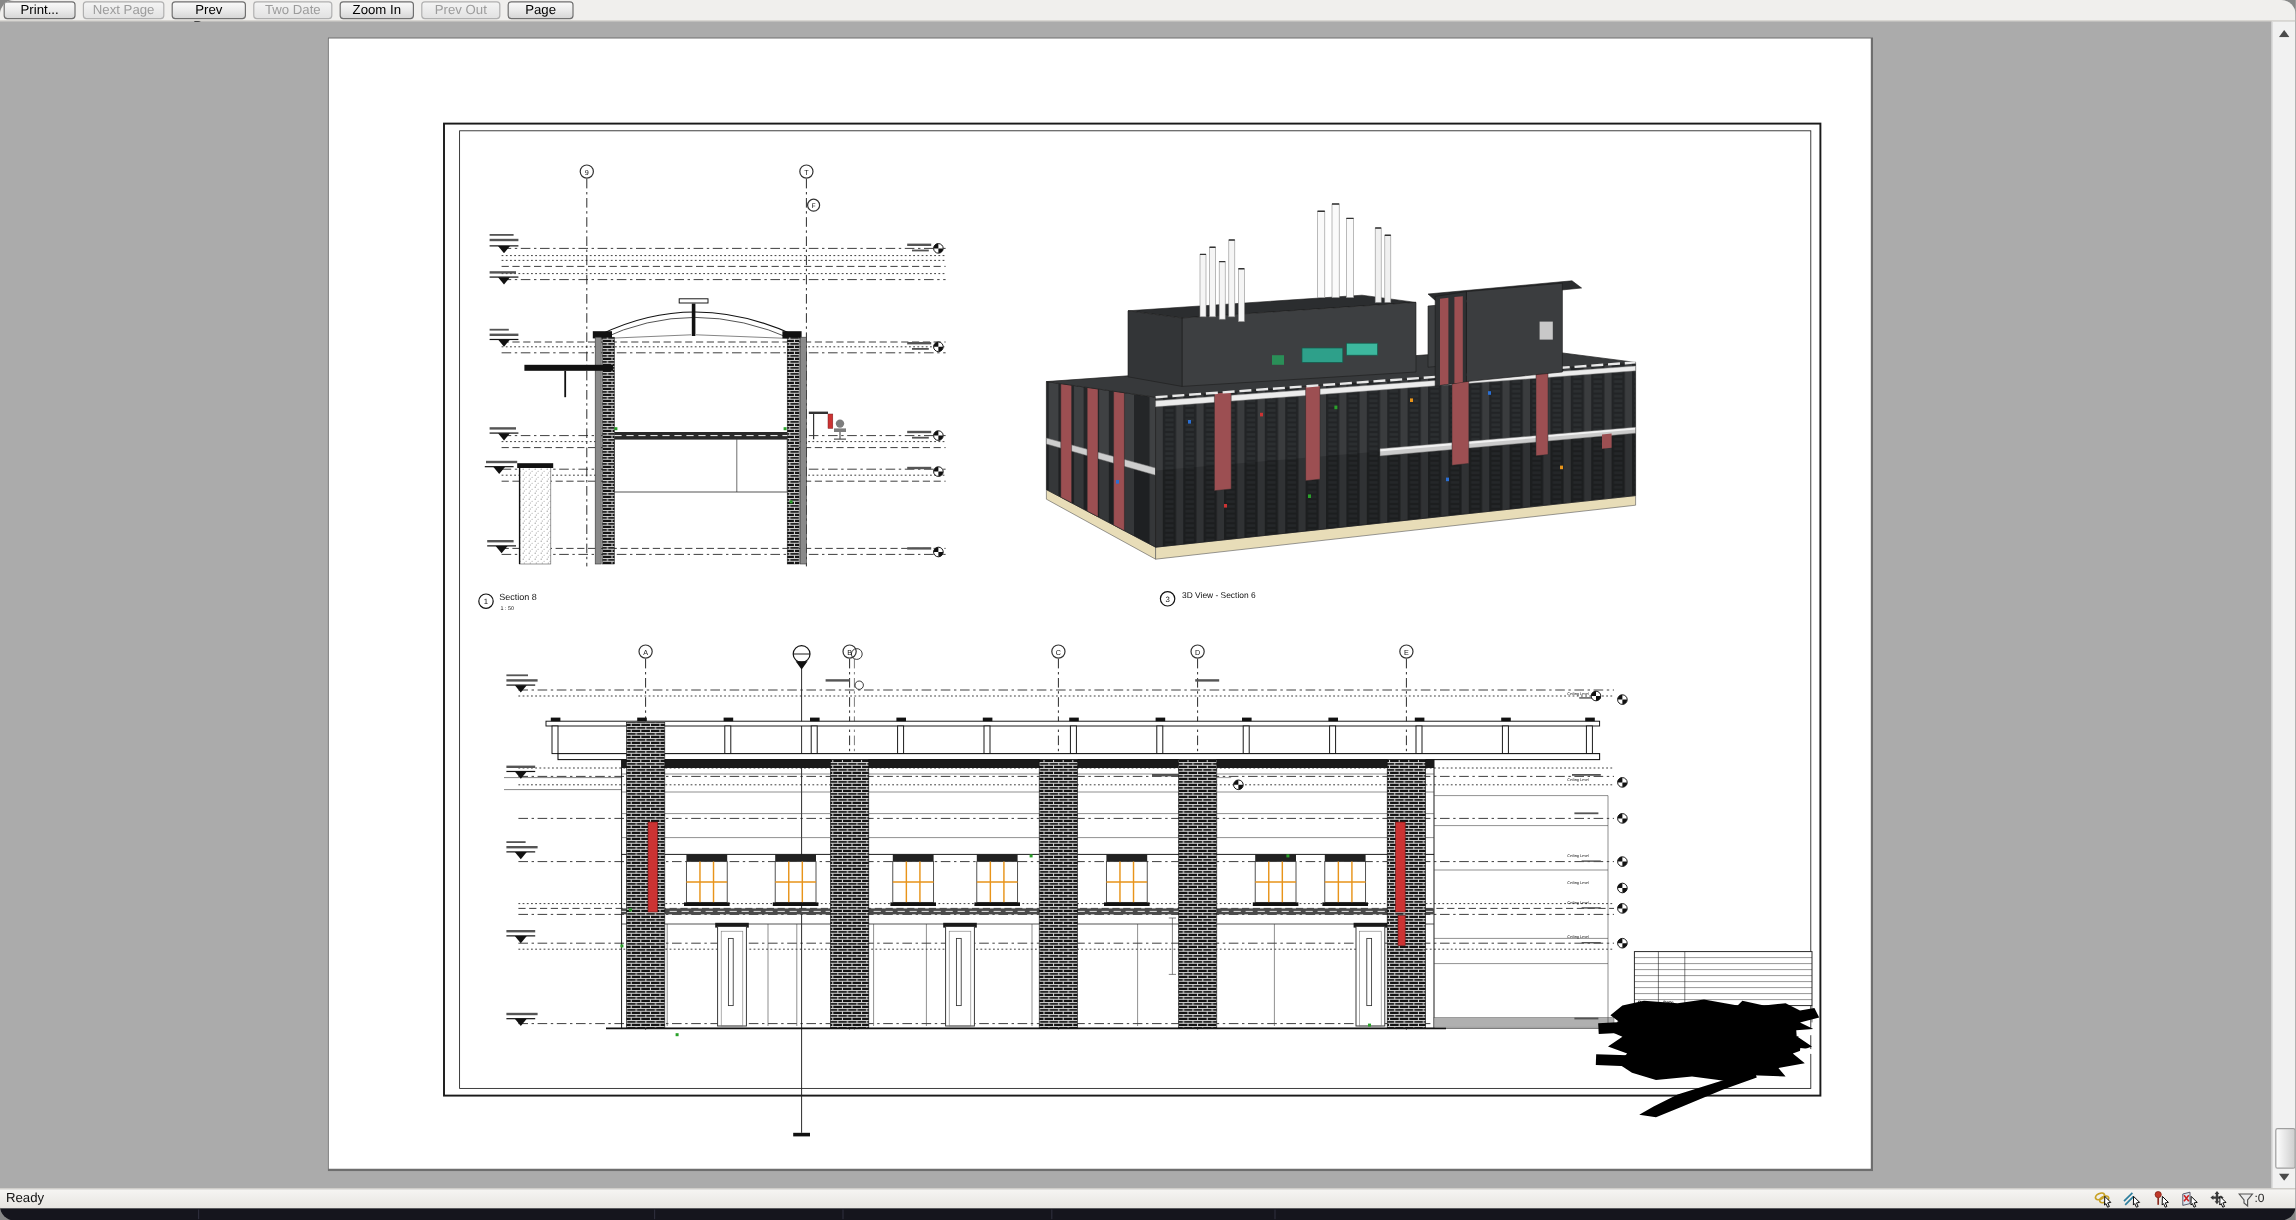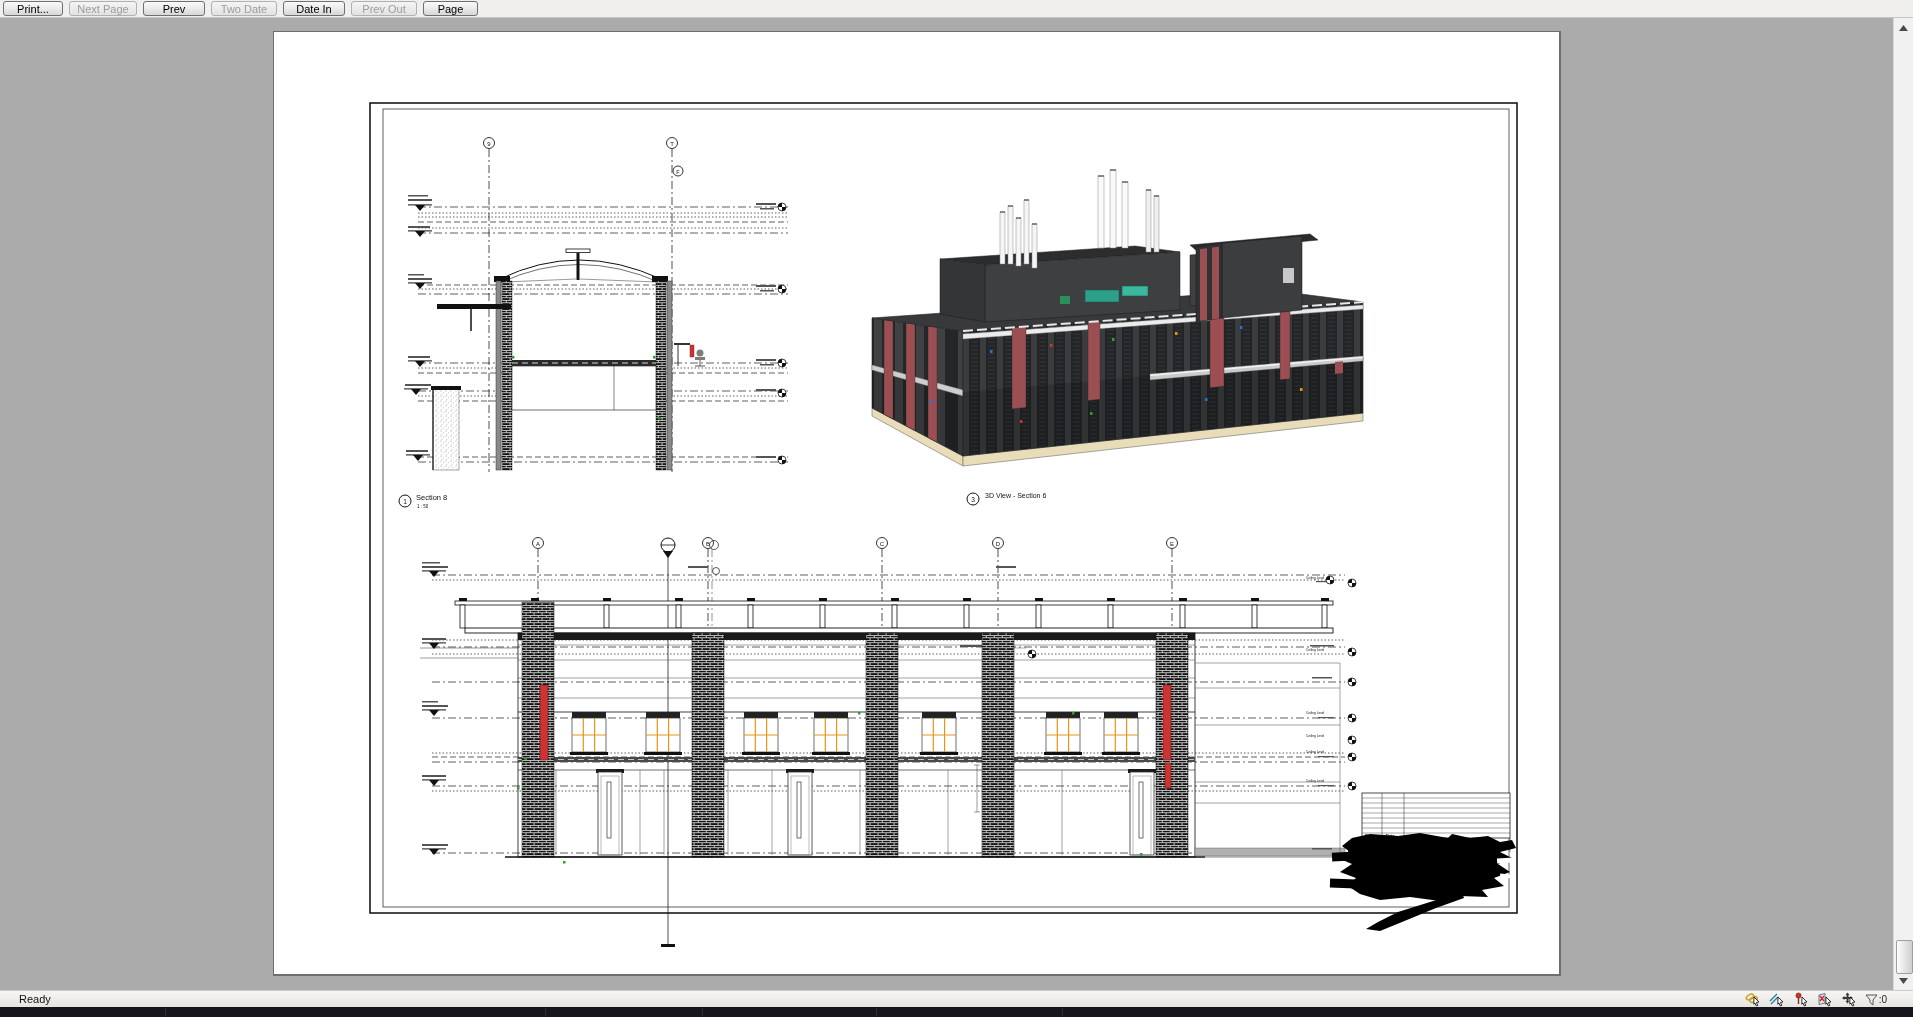--- a/index.html
+++ b/index.html
@@ -1,17 +1,17 @@
 <!DOCTYPE html>
 <html><head>
 <meta charset="utf-8">
 <style>
   html,body{margin:0;padding:0;background:#888;}
   .app{position:relative;width:1913px;height:1017px;background:#ababab;overflow:hidden;
-       font-family:"Liberation Sans",sans-serif;}
+       font-family:"Liberation Sans",sans-serif;border-radius:12px;}
   
   .toolbar{position:absolute;left:0;top:0;width:100%;height:18px;background:#f0efed;
            border-bottom:1px solid #c9c6c1;display:flex;align-items:center;gap:6px;padding-left:3px;box-sizing:border-box;}
   .tbtn{height:15px;line-height:13px;font-size:11px;text-align:center;border-radius:3px;
         border:1px solid #707070;color:#000;
         background:linear-gradient(#f9f9f9,#ececec 45%,#d7d7d7);box-sizing:border-box;}
   .tbtn.disabled{border-color:#b0b0b0;color:#9c9c9c;background:linear-gradient(#f4f4f4,#ececec 45%,#e2e2e2);}
   
   .canvas{position:absolute;left:0;top:18px;width:1893px;height:972px;background:#ababab;}
   .page{position:absolute;left:273px;top:13px;width:1288px;height:945px;background:#fff;
@@ -20,38 +20,38 @@
   svg text{font-family:"Liberation Sans",sans-serif;fill:#111;}
   .sm{fill:#555;}
   
   .vscroll{position:absolute;right:0;top:18px;width:20px;height:972px;background:#f1f1f1;border-left:1px solid #d8d8d8;box-sizing:border-box;}
   .sbtn{position:absolute;left:0;width:19px;height:19px;display:flex;align-items:center;justify-content:center;font-size:8px;color:#444;}
   .sthumb{position:absolute;left:2px;width:15px;height:32px;top:922px;border:1px solid #9f9f9f;border-radius:2px;
           background:linear-gradient(90deg,#fdfdfd,#cfcfcf);}
   
   .statusbar{position:absolute;left:0;top:990px;width:100%;height:17px;background:linear-gradient(#f6f5f3,#e7e5e1);
              border-top:1px solid #cfcdc9;display:flex;align-items:center;font-size:11px;color:#111;box-sizing:border-box;}
-  .status-text{padding-left:19px;text-align:right;}
+  .status-text{padding-left:5px;text-align:right;}
   .status-icons{position:absolute;right:26px;top:0;height:17px;display:flex;align-items:center;gap:7px;}
   .sicon{width:17px;height:15px;display:flex;align-items:center;}
   .filterwrap{display:flex;align-items:center;font-size:10px;color:#222;}
   .darkstrip{position:absolute;left:0;top:1007px;width:100%;height:10px;background:#15151d;}
   .darkstrip i{position:absolute;top:1px;width:1px;height:8px;background:#2c2c3a;display:block;}
 </style>
 </head>
 <body>
 
 <div class="app">
 
   <div class="toolbar">
     <button class="tbtn" style="width:60px">Print...</button>
     <button class="tbtn disabled" style="width:68px">Next Page</button>
     <button class="tbtn" style="width:62px">Prev Page</button>
     <button class="tbtn disabled" style="width:66px">Two Date</button>
-    <button class="tbtn" style="width:62px">Date In</button>
+    <button class="tbtn" style="width:62px">Zoom In</button>
     <button class="tbtn disabled" style="width:66px">Prev Out</button>
     <button class="tbtn" style="width:55px">Page</button>
   </div>
 
   <div class="canvas">
     <div class="page">
       <svg width="1288" height="945" viewBox="274 32 1288 945">
         <defs>
           <pattern id="brick" patternUnits="userSpaceOnUse" width="8" height="5">
             <rect width="8" height="5" fill="#141414"></rect>

